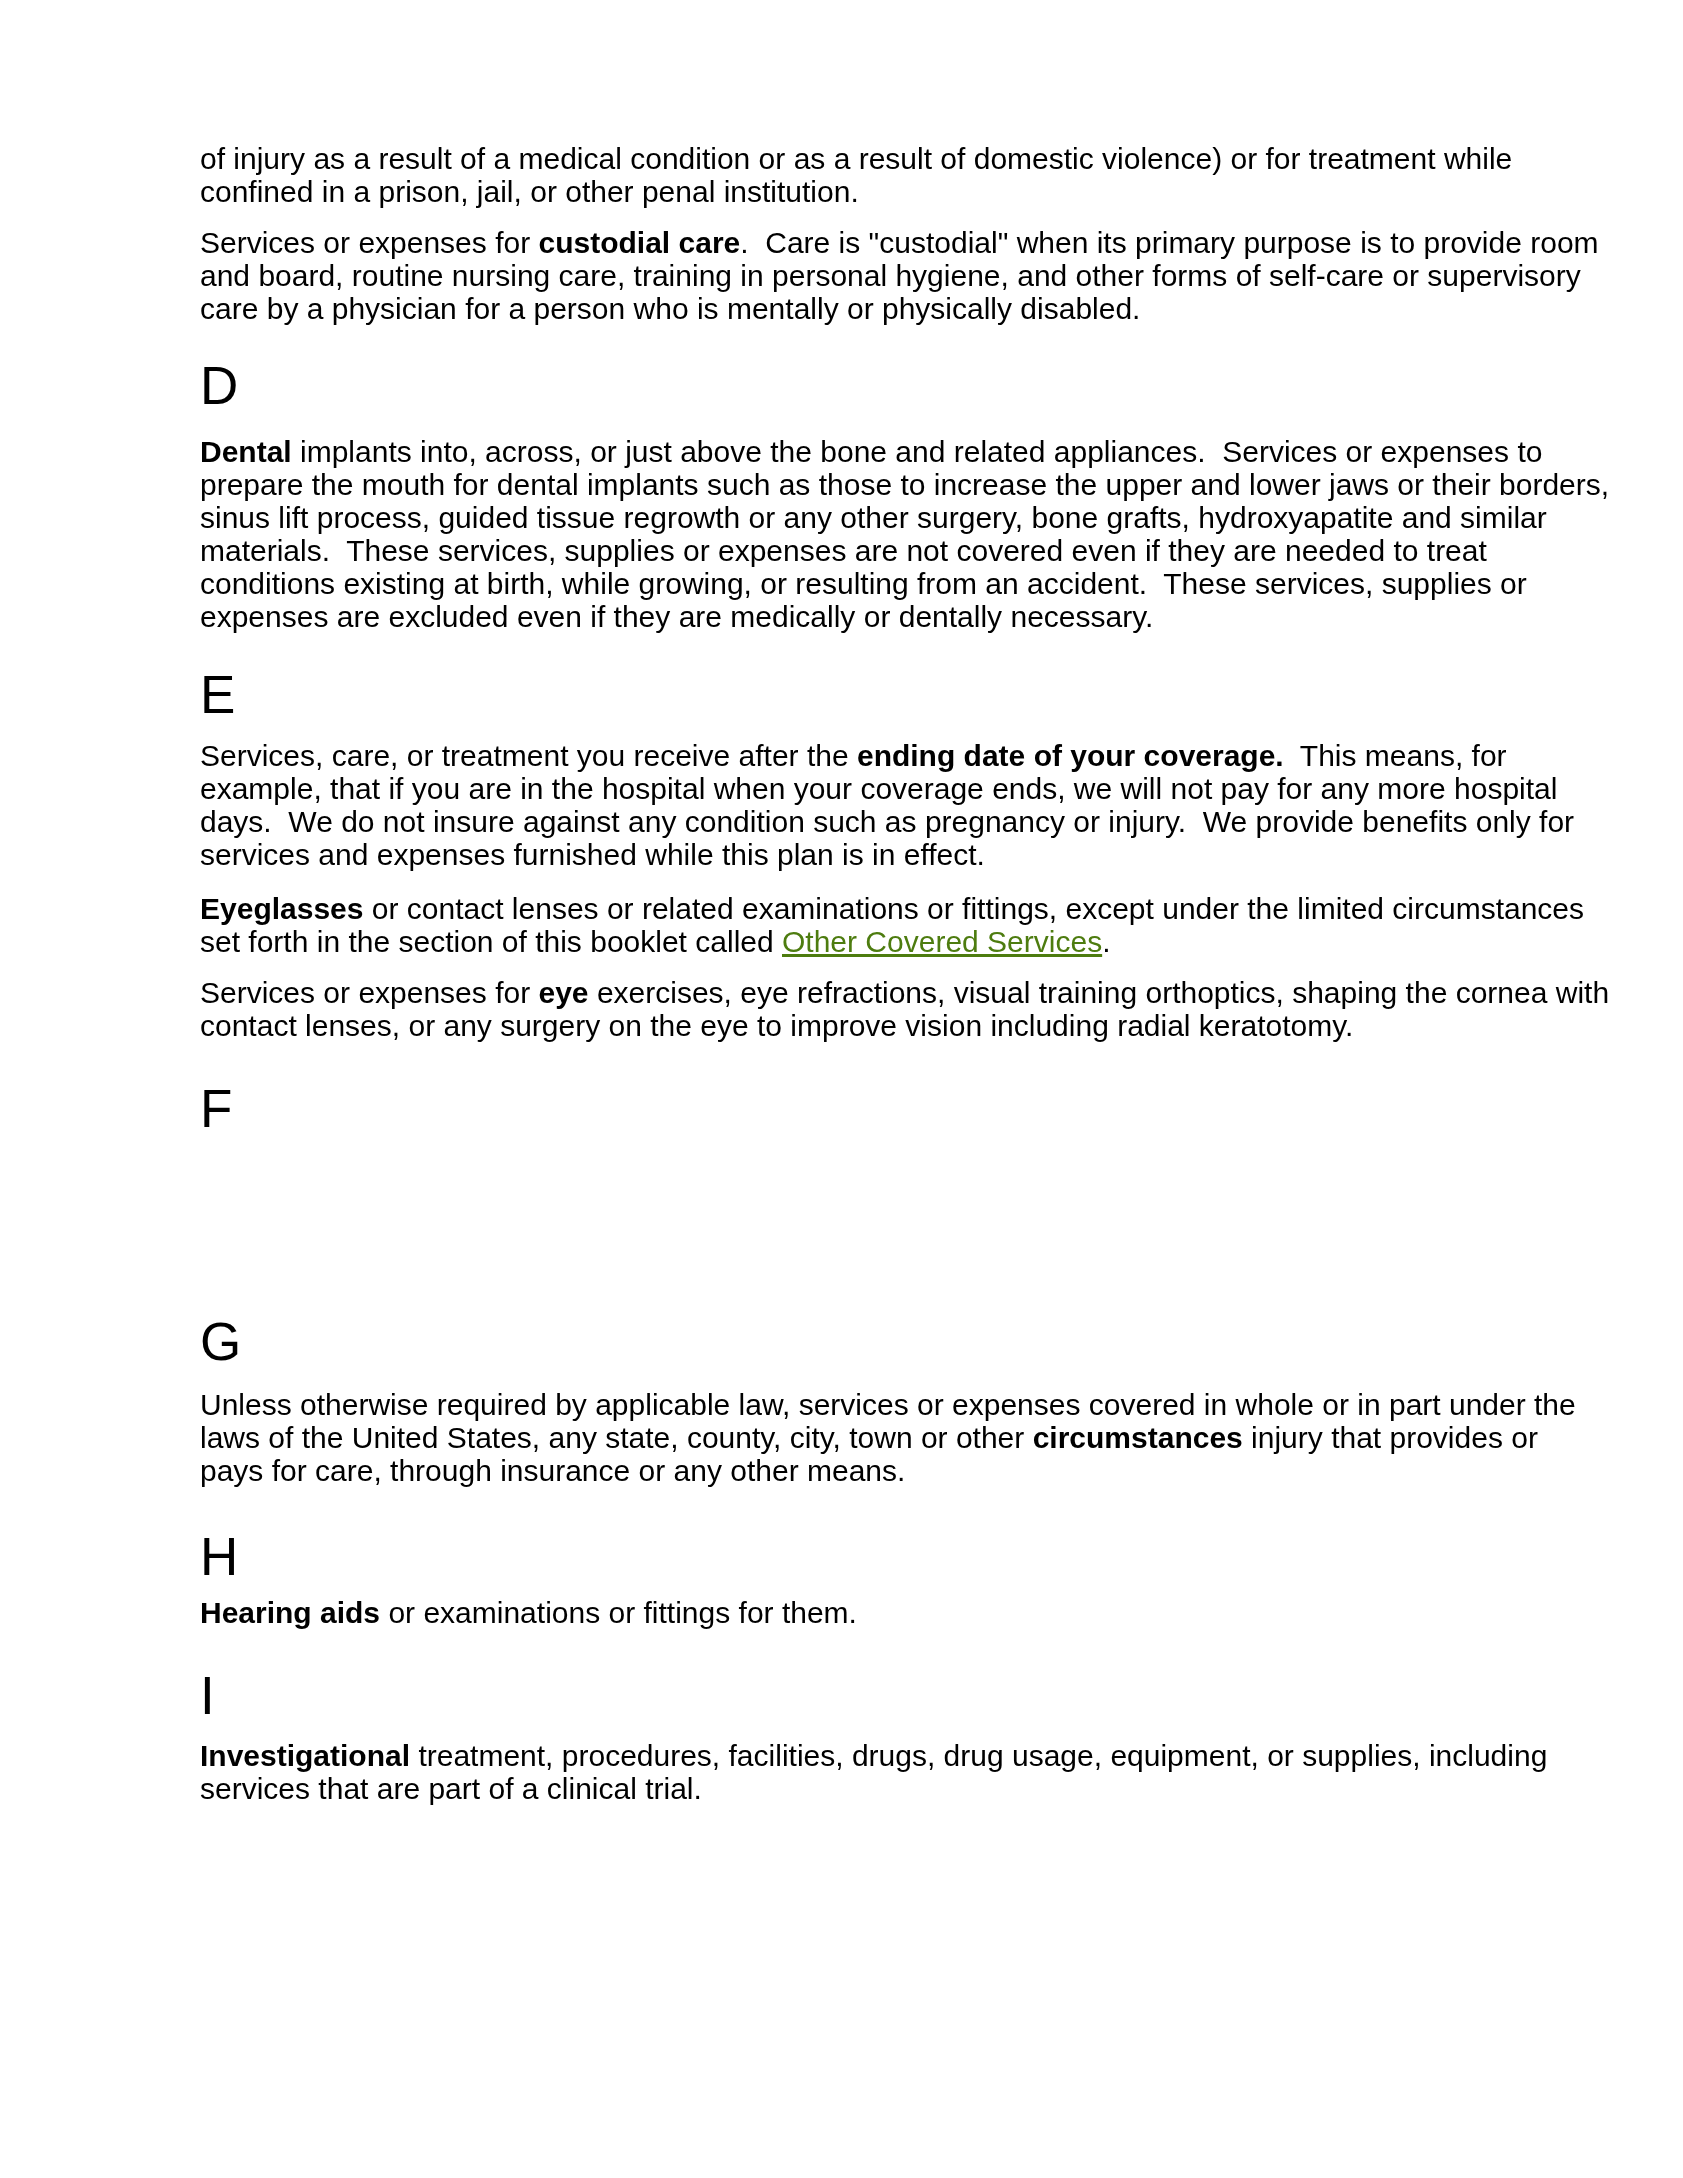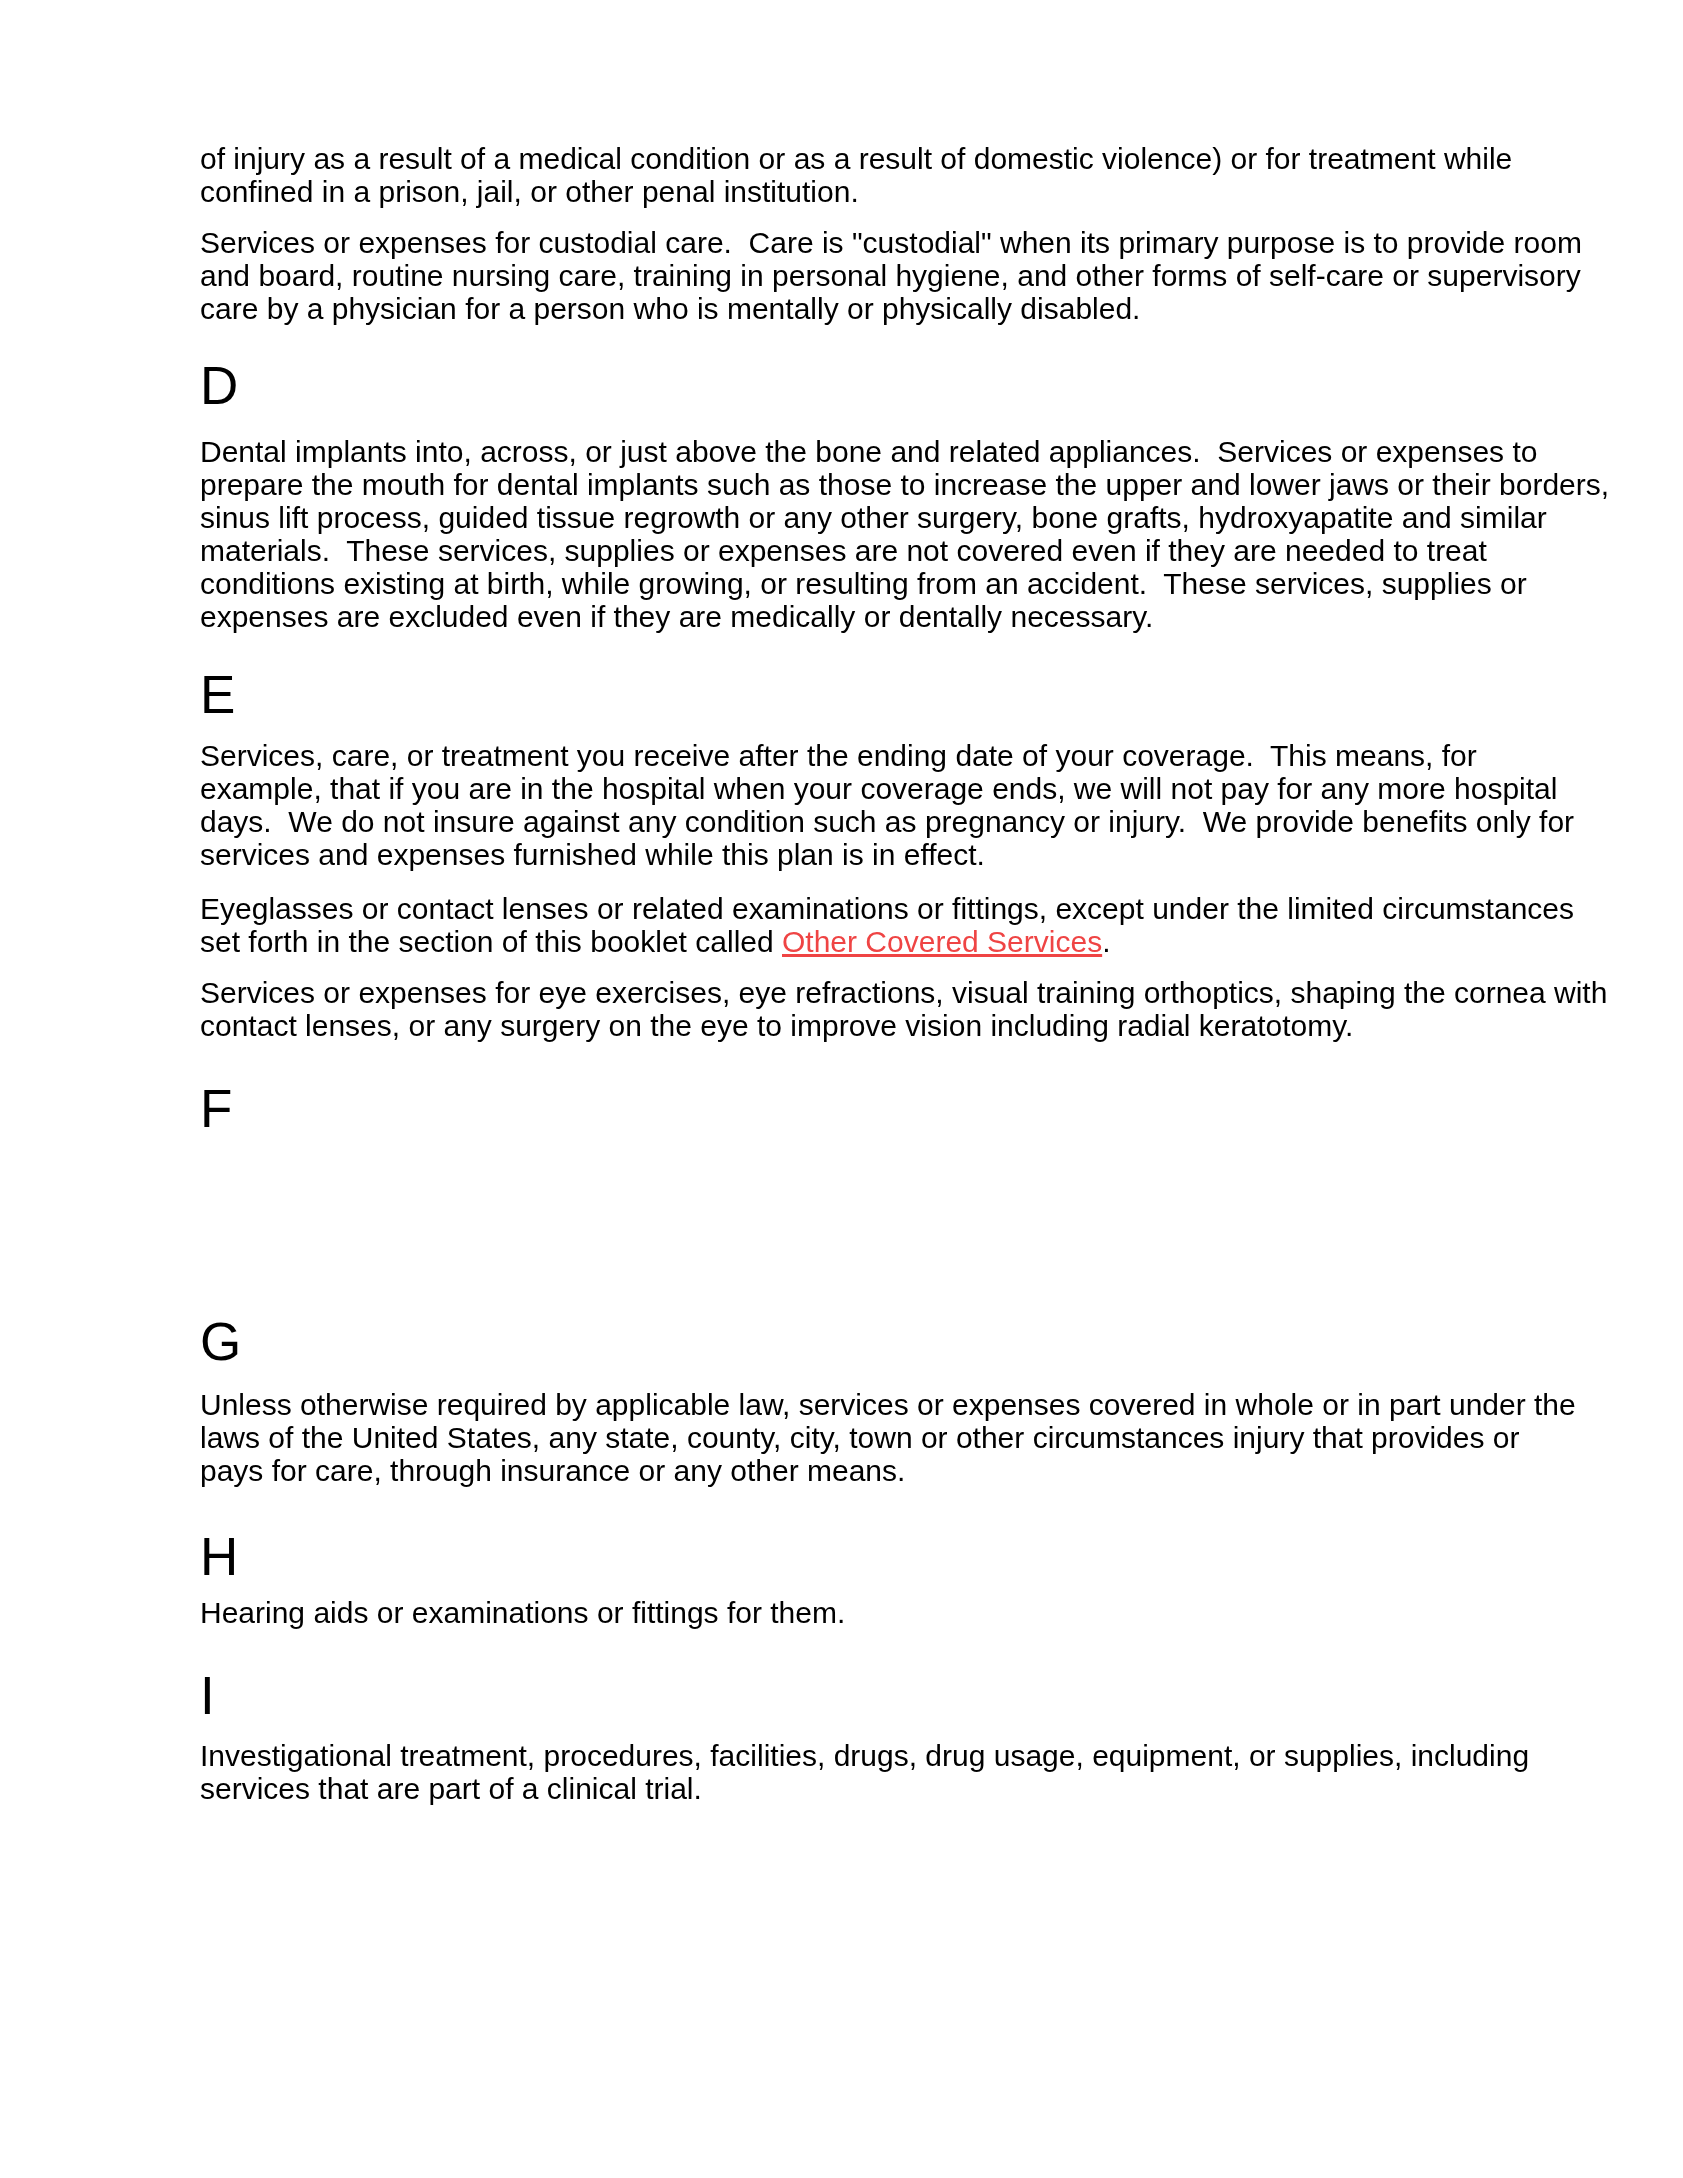--- a/index.html
+++ b/index.html
@@ -19,33 +19,33 @@
   .p {
     position: absolute;
     left: 200px;
     width: 1445px;
     font-size: 30px;
     line-height: 33px;
     white-space: pre-wrap;
     color: #000000;
   }
   .b {
-    font-weight: normal;
+    font-weight: bold;
   }
   .section-heading {
     position: absolute;
     left: 200px;
     margin: 0;
     font-size: 53px;
     line-height: 53px;
     font-weight: normal;
     color: #000000;
   }
   .doc-link {
-    color: #ef4444;
+    color: #4d7c0f;
     text-decoration: underline;
     cursor: pointer;
   }
   .footer-page-number {
     position: absolute;
     left: 185px;
     font-size: 24px;
     line-height: 33px;
     color: #000000;
   }

